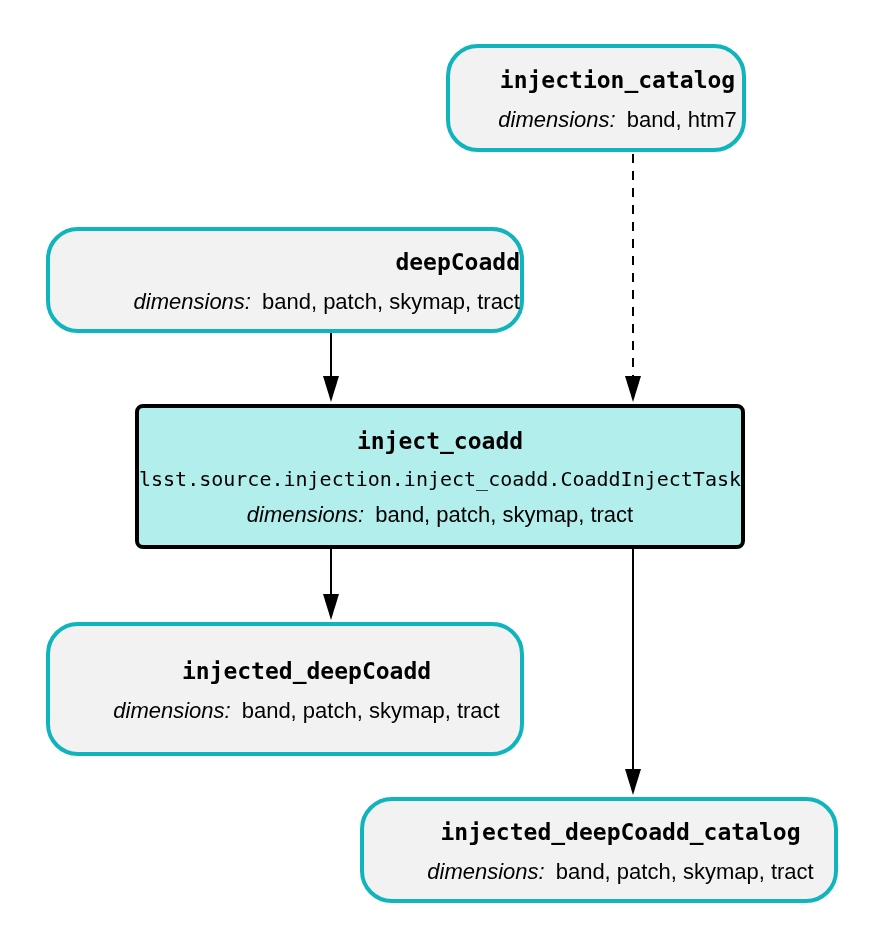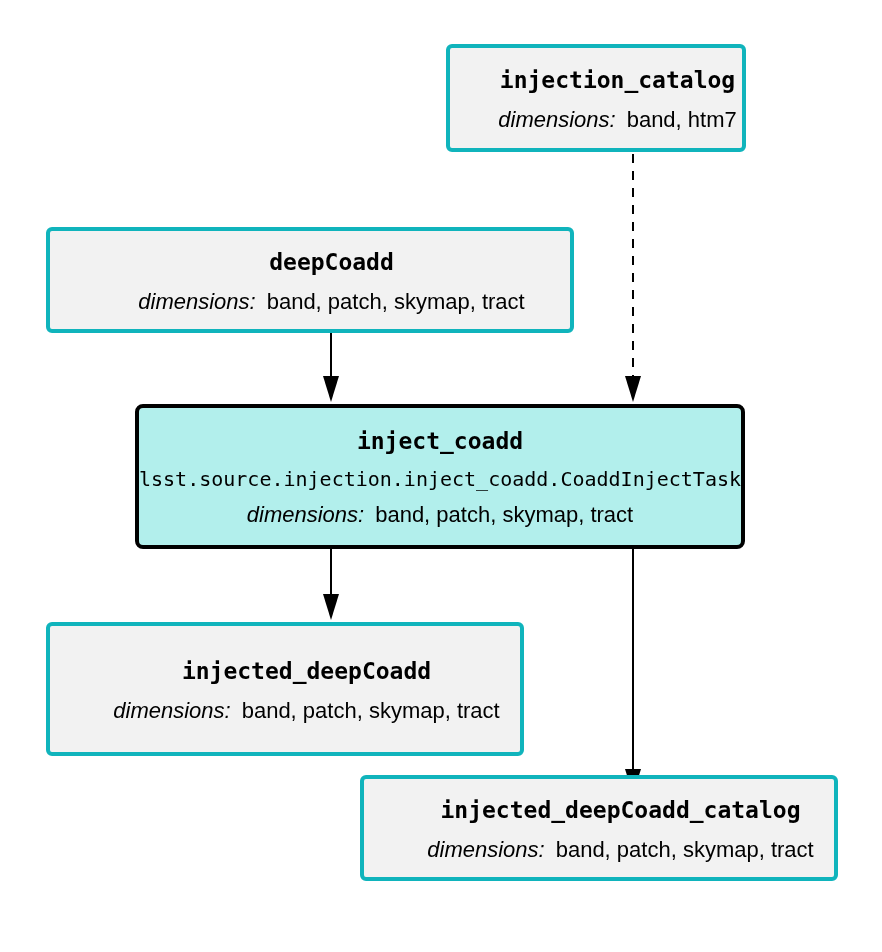--- a/index.html
+++ b/index.html
@@ -30,21 +30,21 @@
     flex-direction: column;
     align-items: center;
     justify-content: center;
     gap: 15px;
     text-align: center;
     color: #000000;
   }
   .node.dataset {
     background: var(--dataset-fill, #f2f2f2);
     border: 4px solid var(--dataset-border, #10b4bc);
-    border-radius: 6px;
+    border-radius: 32px;
     padding-left: 43px;
   }
   .node.task {
     background: var(--task-fill, #b2efec);
     border: 4px solid var(--task-border, #000000);
     border-radius: 8px;
   }
   .node-title {
     font-family: "DejaVu Sans Mono", monospace;
     font-weight: bold;
@@ -97,21 +97,21 @@
     </g>
   </svg>
 
   <div class="node dataset" style="left:446px; top:44px; width:300px; height:108px;">
     <div class="node-title">injection_catalog</div>
     <div class="node-dims">
       <span class="dims-label">dimensions:</span><span class="dims-values">band, htm7</span>
     </div>
   </div>
 
-  <div class="node dataset" style="left:46px; top:227px; width:528px; height:106px;">
+  <div class="node dataset" style="left:46px; top:227px; width:478px; height:106px;align-items:flex-end;">
     <div class="node-title">deepCoadd</div>
     <div class="node-dims">
       <span class="dims-label">dimensions:</span><span class="dims-values">band, patch, skymap, tract</span>
     </div>
   </div>
 
   <div class="node task" style="left:135px; top:404px; width:610px; height:145px; gap:14px;">
     <div class="node-title">inject_coadd</div>
     <div class="node-sub">lsst.source.injection.inject_coadd.CoaddInjectTask</div>
     <div class="node-dims">
@@ -119,20 +119,20 @@
     </div>
   </div>
 
   <div class="node dataset" style="left:46px; top:622px; width:478px; height:134px;">
     <div class="node-title">injected_deepCoadd</div>
     <div class="node-dims">
       <span class="dims-label">dimensions:</span><span class="dims-values">band, patch, skymap, tract</span>
     </div>
   </div>
 
-  <div class="node dataset" style="left:360px; top:775px; width:478px; height:106px;">
+  <div class="node dataset" style="left:360px; top:797px; width:478px; height:106px;">
     <div class="node-title">injected_deepCoadd_catalog</div>
     <div class="node-dims">
       <span class="dims-label">dimensions:</span><span class="dims-values">band, patch, skymap, tract</span>
     </div>
   </div>
 
 </div>
 
 </body></html>

